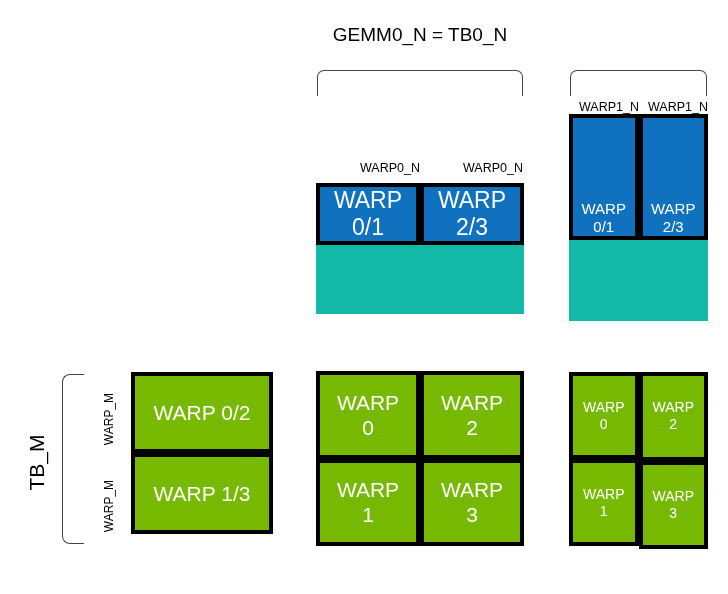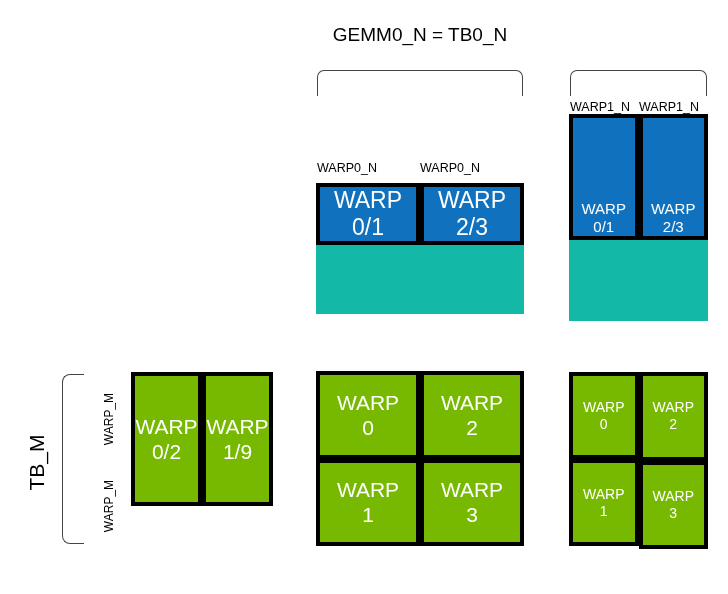--- a/index.html
+++ b/index.html
@@ -89,21 +89,21 @@
     width: 84px;
   }
   #label-warpm-top    { left: 50px;  top: 413px; }
   #label-warpm-bottom { left: 50px;  top: 500px; }
 
   
   .collabel {
     position: absolute;
     font-size: 12.5px;
     line-height: 15px;
-    text-align: left;
+    text-align: right;
     white-space: nowrap;
   }
 
   
   .group {
     position: absolute;
     display: flex;
     background: #14b8a6;
     box-sizing: border-box;
   }
@@ -152,22 +152,22 @@
     border-width: 4px;
     align-items: flex-start;
     padding-top: 82px;
   }
 
   
   #group-green-left {
     left: 114px;
     top: 372px;
     width: 142px;
-    height: 134px;
-    flex-direction: row;
+    height: 162px;
+    flex-direction: column;
   }
   #group-green-left .cell {
     flex: 1 1 0;
     font-size: 21px;
     line-height: 25px;
     border-width: 4px;
   }
 
   
   #group-green-mid {
@@ -242,21 +242,21 @@
 0/1</div>
     </div>
     <div class="col">
       <div class="cell blue">WARP
 2/3</div>
     </div>
   </div>
 
   <div class="group" id="group-green-left">
     <div class="cell green">WARP 0/2</div>
-    <div class="cell green">WARP 1/9</div>
+    <div class="cell green">WARP 1/3</div>
   </div>
 
   <div class="group" id="group-green-mid">
     <div class="col first">
       <div class="cell green">WARP
 0</div>
       <div class="cell green">WARP
 1</div>
     </div>
     <div class="col second">

